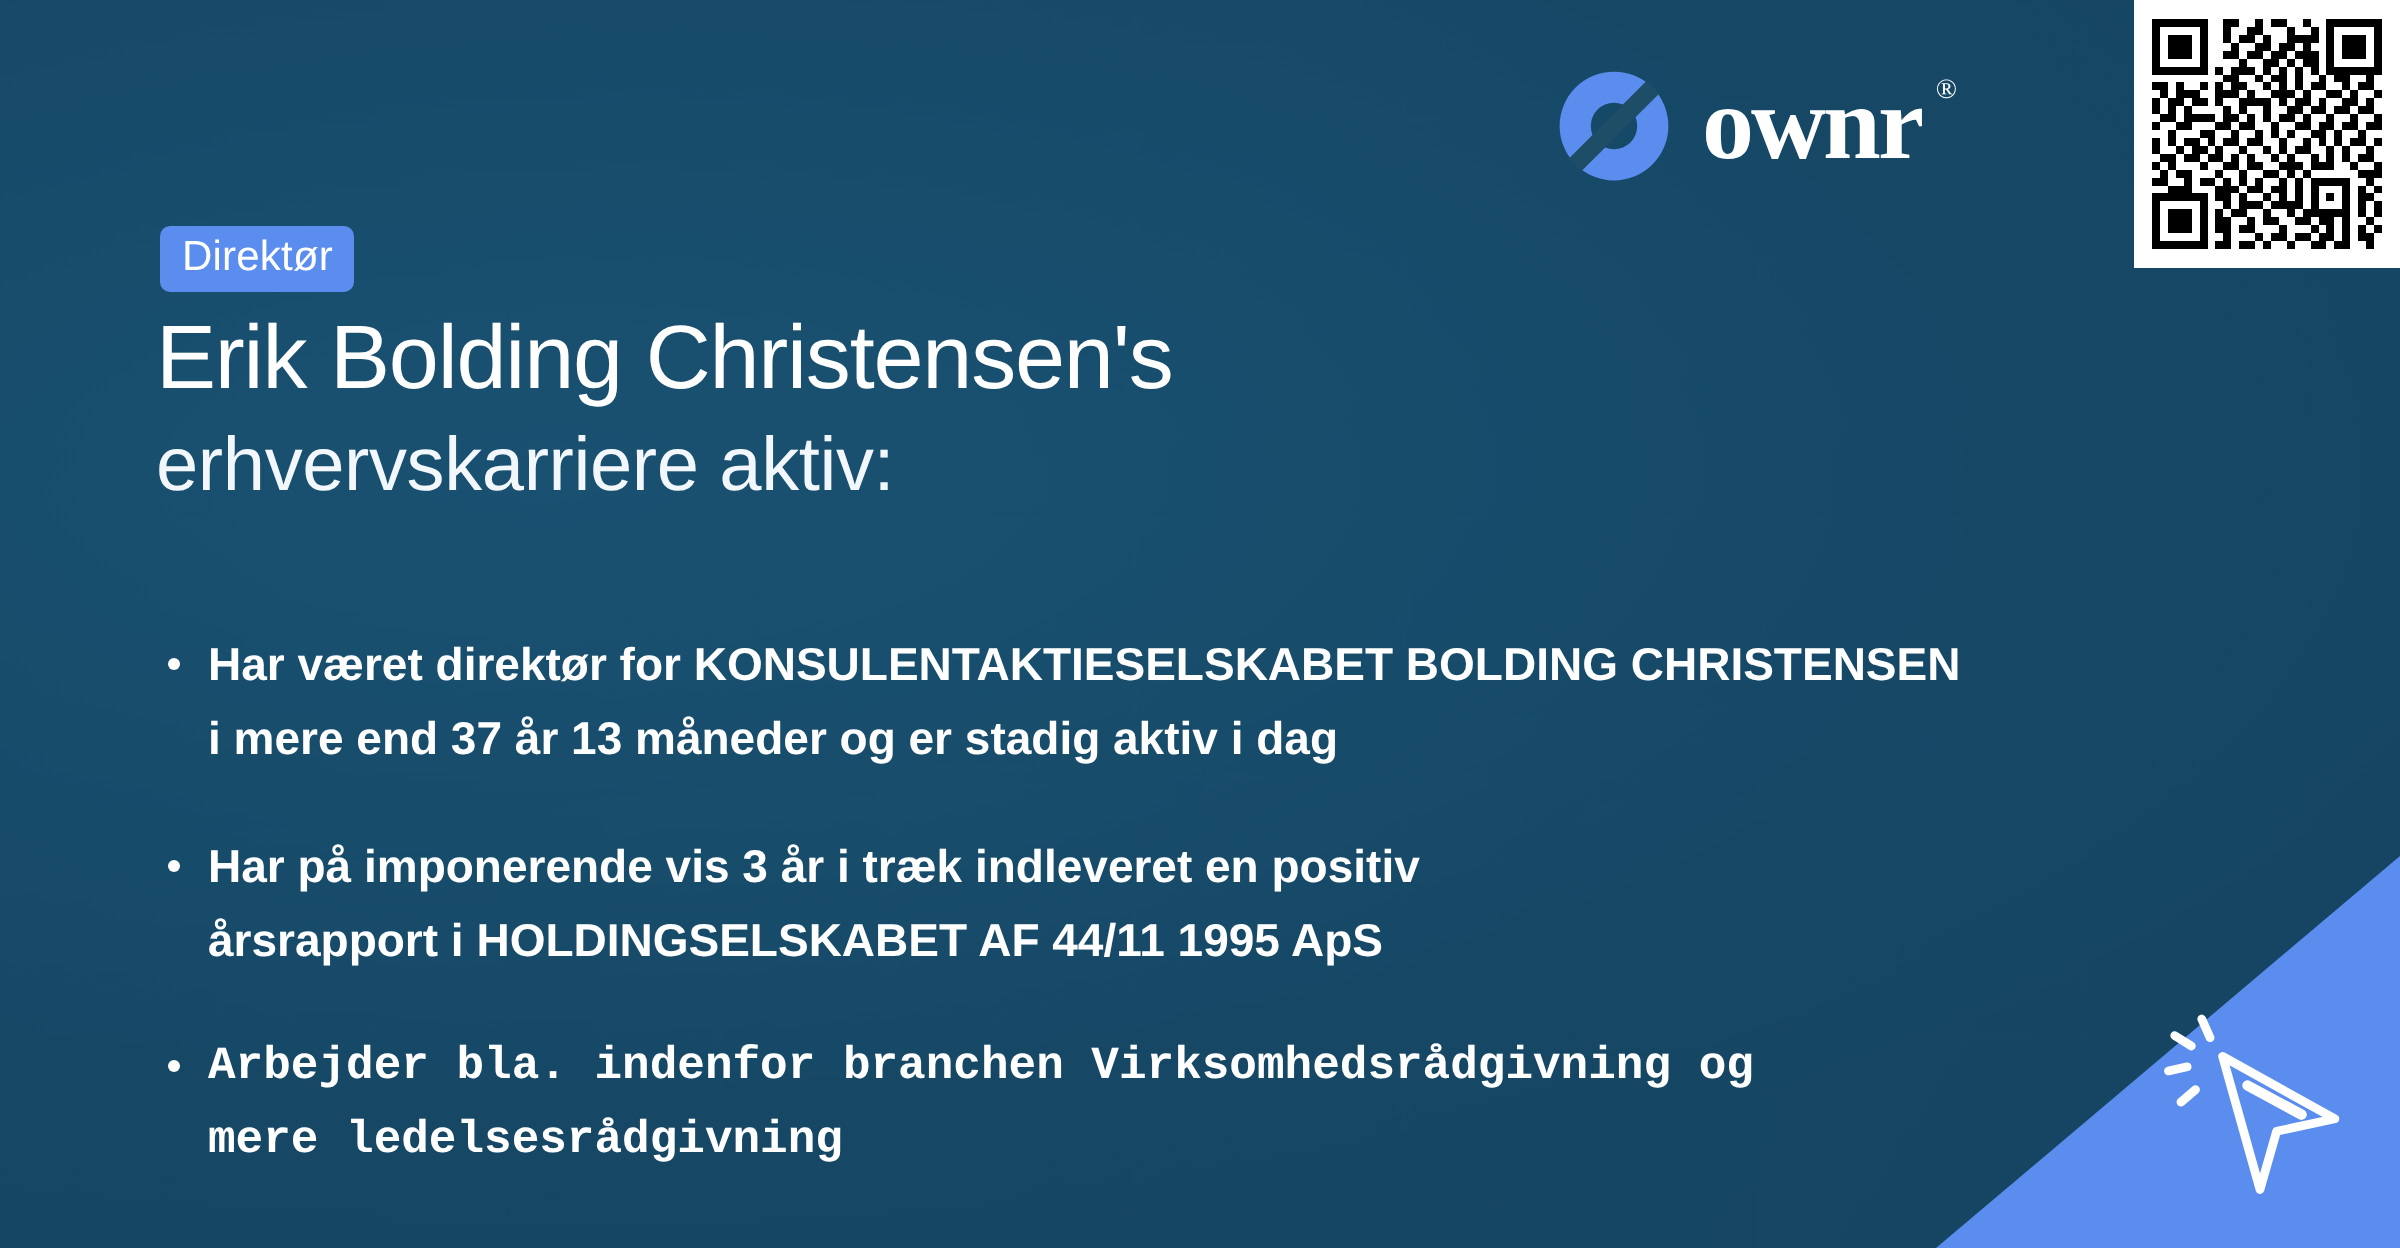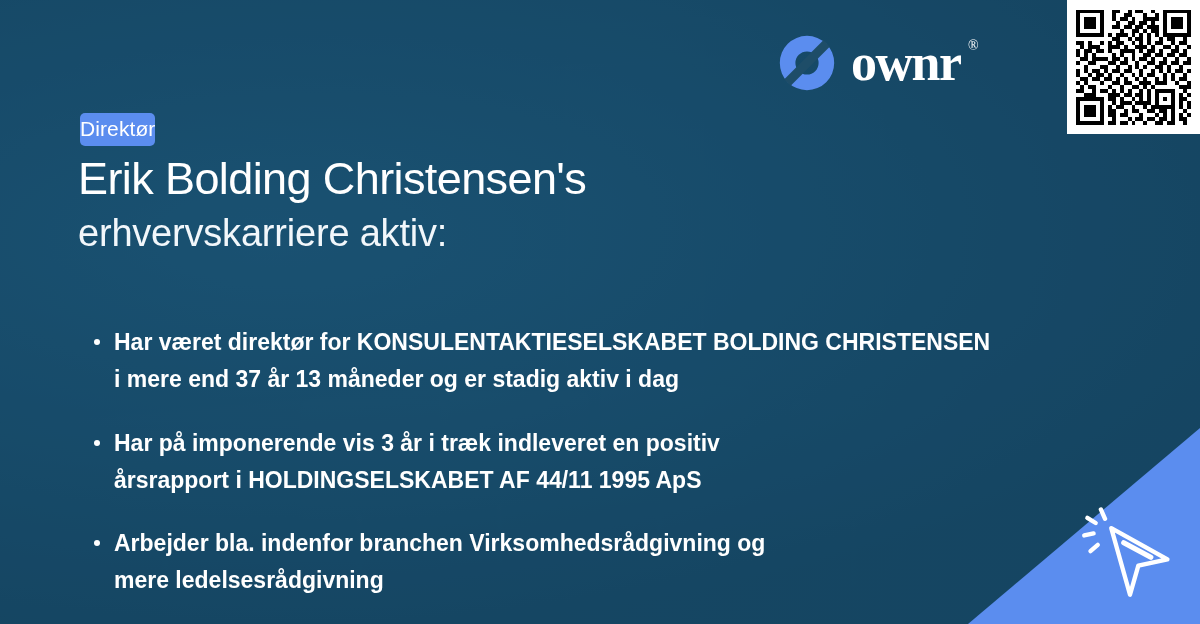--- a/index.html
+++ b/index.html
@@ -122,21 +122,21 @@
   
   .content {
     position: absolute;
     inset: 0;
   }
 
   .badge {
     position: absolute;
     left: 80px;
     top: 113px;
-    padding: 5px 0 7px;
+    padding: 5px 11px 7px;
     border-radius: 5px;
     background: #5b8def;
     color: #ffffff;
     font-size: 21px;
     line-height: 1;
     letter-spacing: 0.1px;
     white-space: nowrap;
   }
 
   .headline {
@@ -161,34 +161,34 @@
     line-height: 1;
     letter-spacing: -0.2px;
     white-space: nowrap;
   }
 
   .bullets {
     position: absolute;
     left: 80px;
     top: 312px;
     width: 1040px;
-    margin: 12px;
+    margin: 2px;
     padding: 0;
     list-style: none;
   }
   .bullets li {
     position: relative;
     padding-left: 22px;
     margin-bottom: 26px;
     color: #ffffff;
     font-size: 23px;
     font-weight: 700;
     line-height: 1.62;
   }
-  .bullets li:last-child { margin-bottom: 0; }
+  .bullets li:last-child { margin-bottom: 0; font-family: Liberation Mono, monospace; }
   .bullets li .dot {
     position: absolute;
     left: 2px;
     top: 15px;
     width: 6px;
     height: 6px;
     border-radius: 50%;
     background: #ffffff;
   }
   .bullets li .l2 { display: block; }

